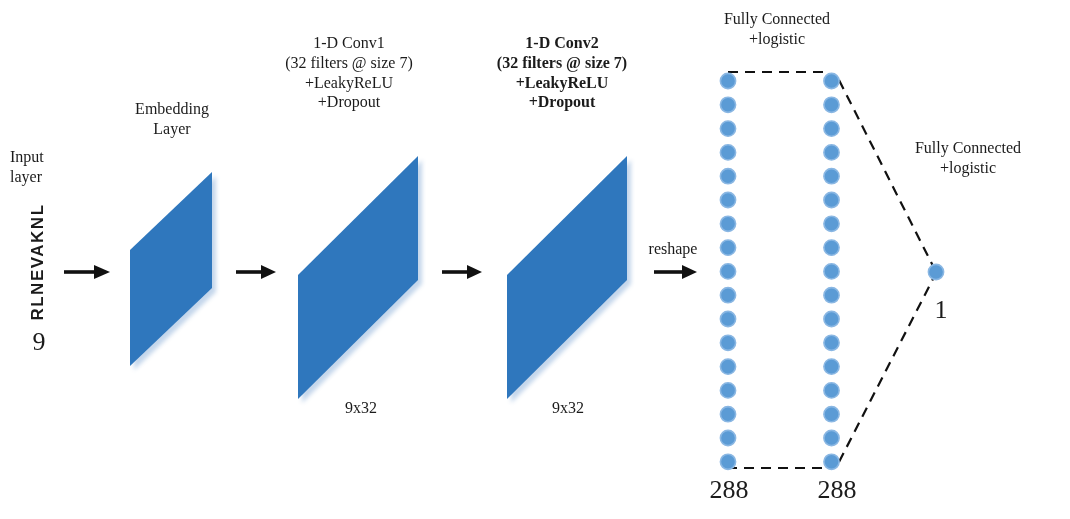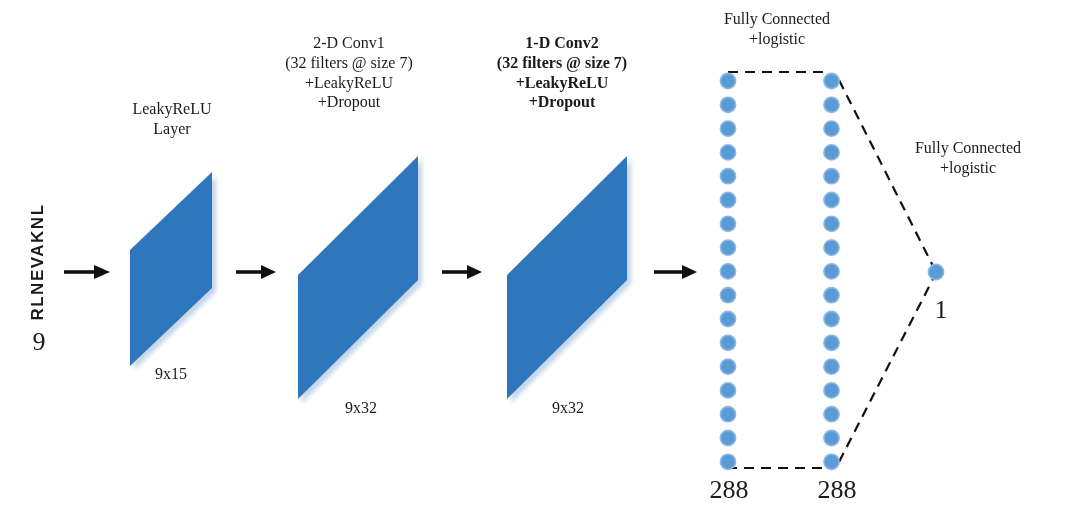--- a/index.html
+++ b/index.html
@@ -102,46 +102,48 @@
         <circle cx="831.5" cy="342.8" r="7.6" fill="#5b9bd5" stroke="#8ab7e3" stroke-width="1.6"></circle>
         <circle cx="831.5" cy="366.6" r="7.6" fill="#5b9bd5" stroke="#8ab7e3" stroke-width="1.6"></circle>
         <circle cx="831.5" cy="390.40000000000003" r="7.6" fill="#5b9bd5" stroke="#8ab7e3" stroke-width="1.6"></circle>
         <circle cx="831.5" cy="414.2" r="7.6" fill="#5b9bd5" stroke="#8ab7e3" stroke-width="1.6"></circle>
         <circle cx="831.5" cy="438" r="7.6" fill="#5b9bd5" stroke="#8ab7e3" stroke-width="1.6"></circle>
         <circle cx="831.5" cy="461.8" r="7.6" fill="#5b9bd5" stroke="#8ab7e3" stroke-width="1.6"></circle>
       </g>
     <circle class="neuron" cx="936" cy="272" r="7.6" fill="#5b9bd5" stroke="#8ab7e3" stroke-width="1.6"></circle>
   </svg>
 
+  <div class="lbl left" style="left:10px;top:147px;width:110px;">Input
+layer</div>
 
   <div id="seq-label">RLNEVAKNL</div>
 
   <div class="lbl num" style="left:24px;top:326px;width:30px;">9</div>
 
-  <div class="lbl" style="left:82px;top:99px;width:180px;">LeakyReLU
+  <div class="lbl" style="left:82px;top:99px;width:180px;">Embedding
 Layer</div>
 
-  <div class="lbl" style="left:234px;top:33px;width:230px;">2-D Conv1
+  <div class="lbl" style="left:234px;top:33px;width:230px;">1-D Conv1
 (32 filters @ size 7)
 +LeakyReLU
 +Dropout</div>
 
   <div class="lbl" style="left:447px;top:33px;width:230px;font-weight:bold;">1-D Conv2
 (32 filters @ size 7)
 +LeakyReLU
 +Dropout</div>
 
   <div class="lbl" style="left:677px;top:9px;width:200px;">Fully Connected
 +logistic</div>
 
   <div class="lbl" style="left:868px;top:138px;width:200px;">Fully Connected
 +logistic</div>
 
+  <div class="lbl" style="left:630px;top:239px;width:86px;">reshape</div>
 
-  <div class="lbl" style="left:126px;top:364px;width:90px;">9x15</div>
 
   <div class="lbl" style="left:316px;top:398px;width:90px;">9x32</div>
 
   <div class="lbl" style="left:523px;top:398px;width:90px;">9x32</div>
 
   <div class="lbl num" style="left:684px;top:474px;width:90px;">288</div>
 
   <div class="lbl num" style="left:792px;top:474px;width:90px;">288</div>
 
   <div class="lbl num" style="left:926px;top:294px;width:30px;">1</div>

